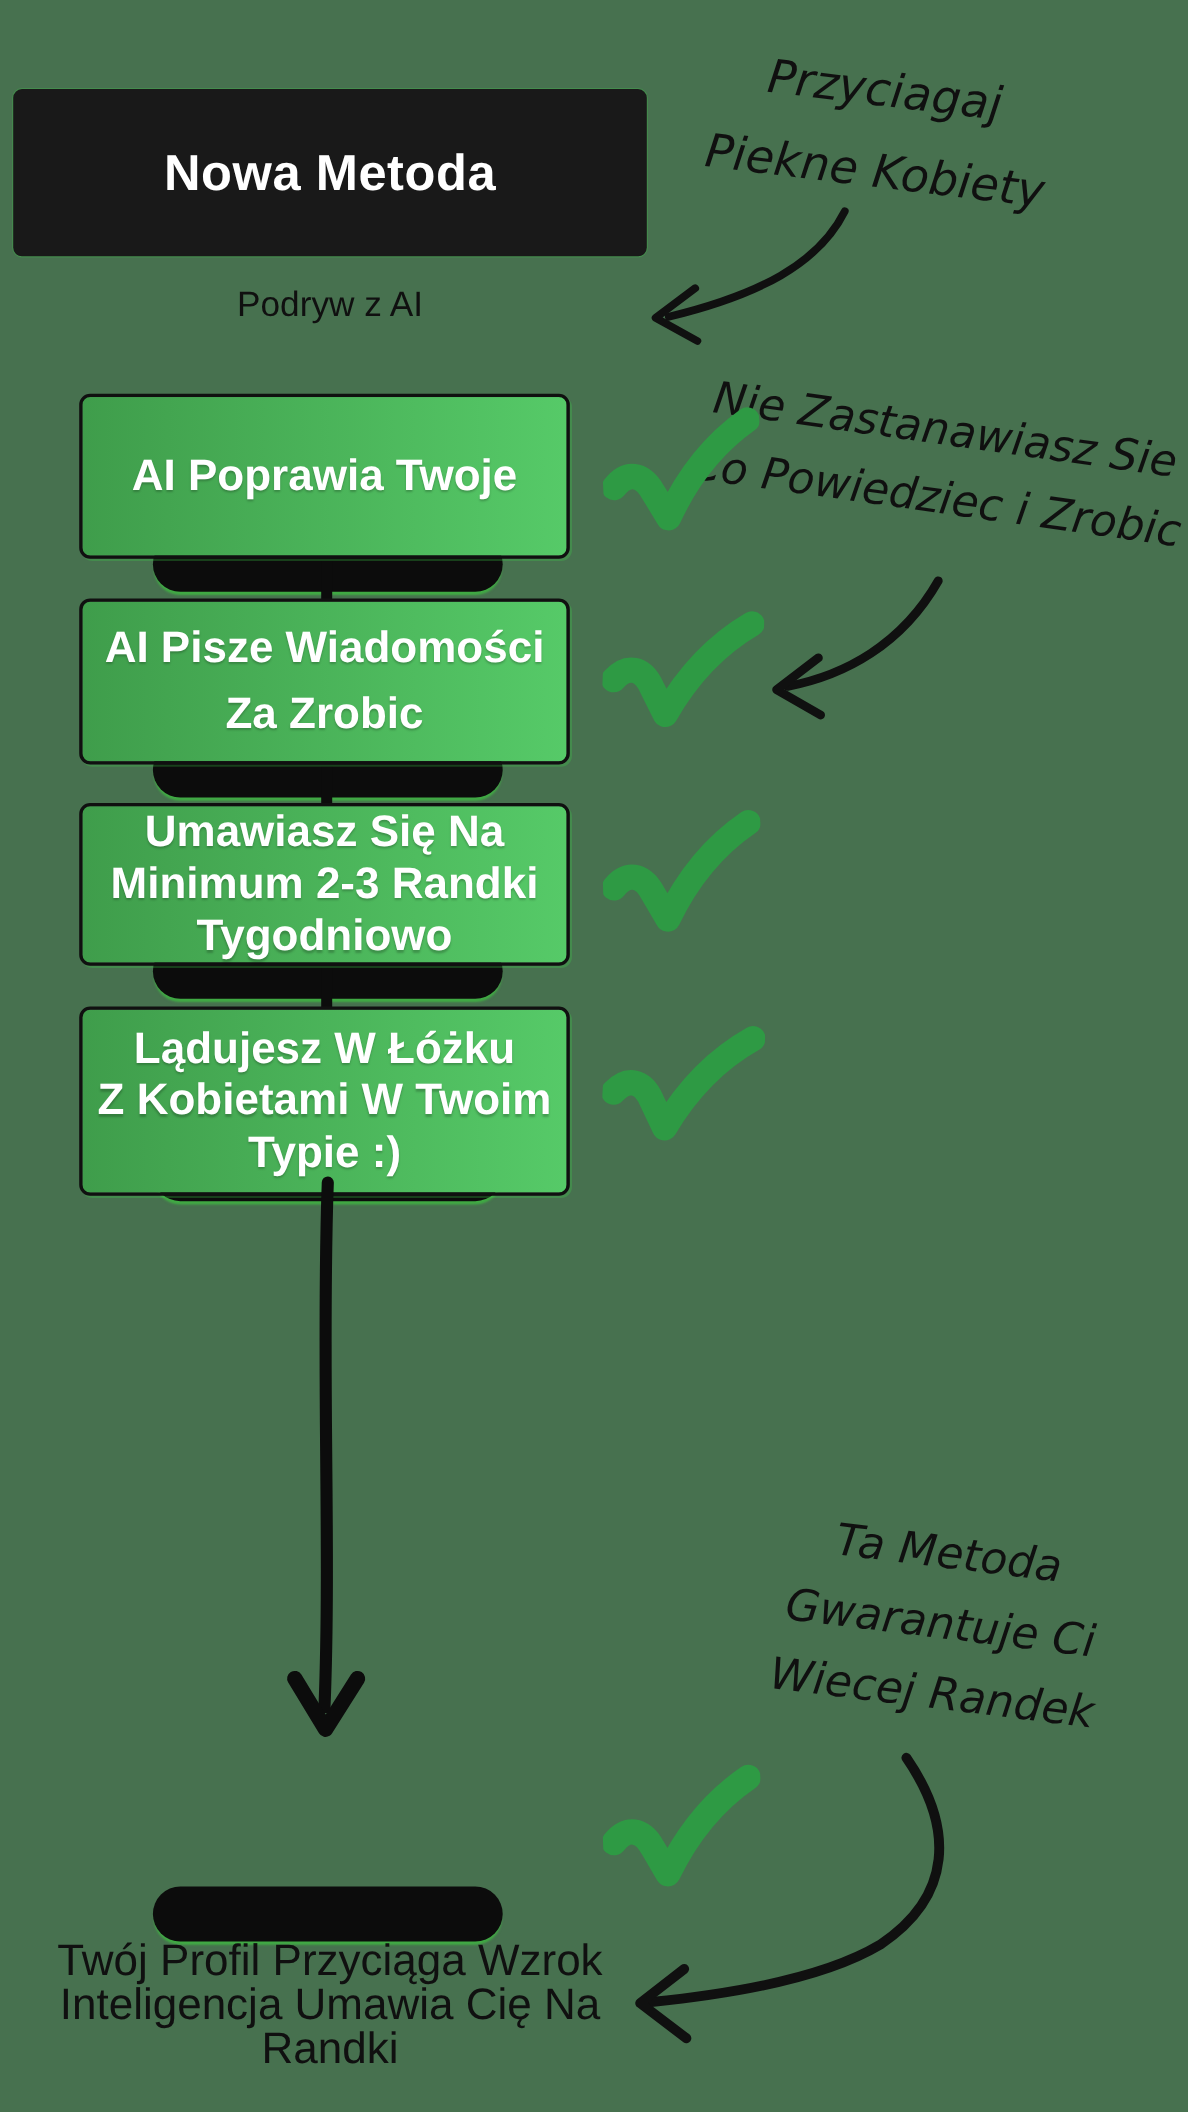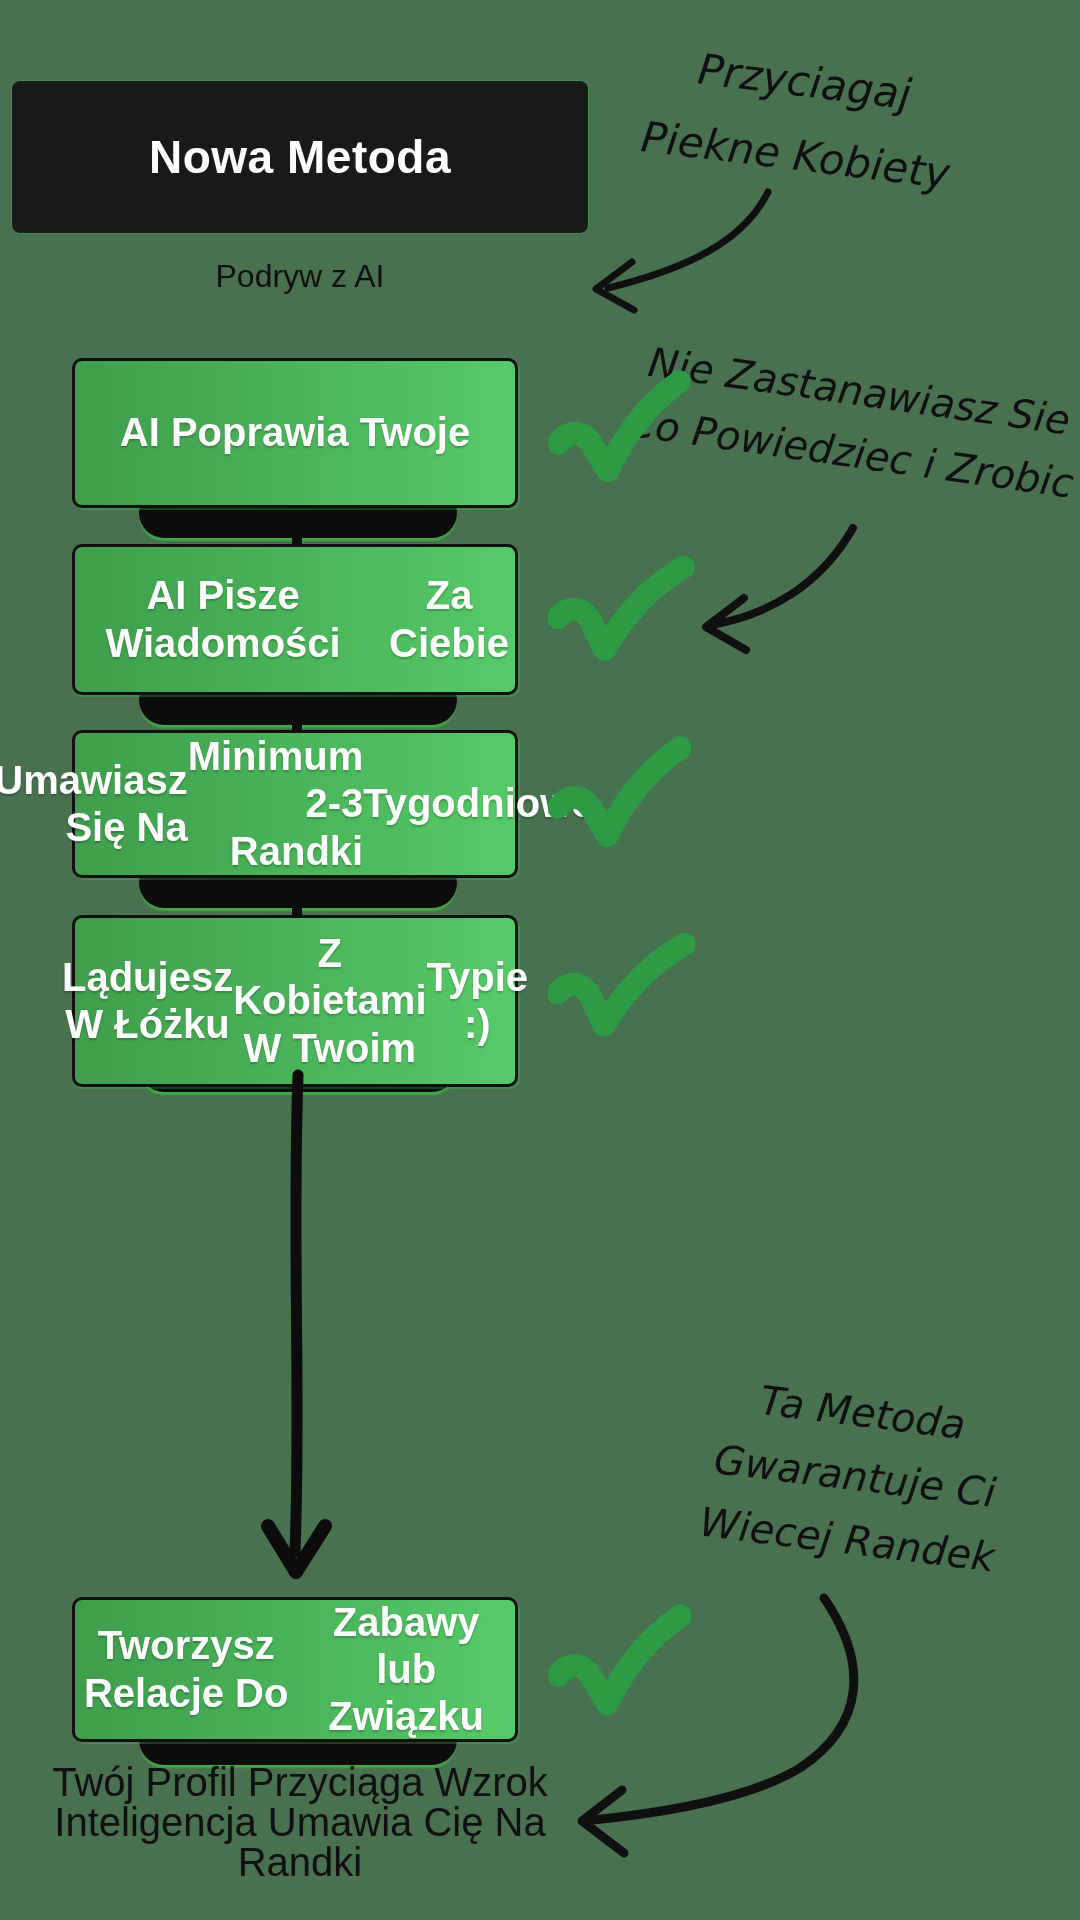--- a/index.html
+++ b/index.html
@@ -24,21 +24,21 @@
   .subtitle{
     position:absolute; left:12px; top:258px; width:576px;
     text-align:center; font-size:32px; font-weight:500; color:#101010;
   }
 
   
   .step-box{
     position:absolute; left:72px; width:446px;
     background:linear-gradient(90deg,#3F9D4B 0%, #56CA68 100%);
     border:3px solid #101010; border-radius:10px;
-    display:flex; flex-direction:row; align-items:center; justify-content:center;
+    display:flex; flex-direction:column; align-items:center; justify-content:center;
     color:#ffffff; font-weight:700; font-size:40px; line-height:1.18;
     text-align:center; z-index:3; box-sizing:border-box;
     text-shadow:0 2px 2px rgba(0,0,0,.22);
     box-shadow:2px 2px 0 rgba(60,220,70,.25);
   }
   .b1{ top:358px; height:150px; }
   .b2{ top:544px; height:151px;gap:12px; }
   .b3{ top:730px; height:148px;text-align:right; }
   .b4{ top:915px; height:172px; }
   .b5{ top:1597px; height:145px; }
@@ -104,35 +104,31 @@
     <div>Ta Metoda</div>
     <div>Gwarantuje Ci</div>
     <div>Wiecej Randek</div>
   </div>
 
   <div class="step-box b1">
     <div>AI Poprawia Twoje</div>
   </div>
   <div class="step-box b2">
     <div>AI Pisze Wiadomości</div>
-    <div>Za Ciebie</div>
+    <div>Za Zrobic</div>
   </div>
   <div class="step-box b3">
     <div>Umawiasz Się Na</div>
     <div>Minimum 2-3 Randki</div>
     <div>Tygodniowo</div>
   </div>
   <div class="step-box b4">
     <div>Lądujesz W Łóżku</div>
     <div>Z Kobietami W Twoim</div>
     <div>Typie :)</div>
-  </div>
-  <div class="step-box b5">
-    <div>Tworzysz Relacje Do</div>
-    <div>Zabawy lub Związku</div>
   </div>
 
   <div class="step-shadow s1"></div>
   <div class="step-shadow s2"></div>
   <div class="step-shadow s3"></div>
   <div class="step-shadow s4"></div>
   <div class="step-shadow s5"></div>
   <div class="connector k1"></div>
   <div class="connector k2"></div>
   <div class="connector k3"></div>

